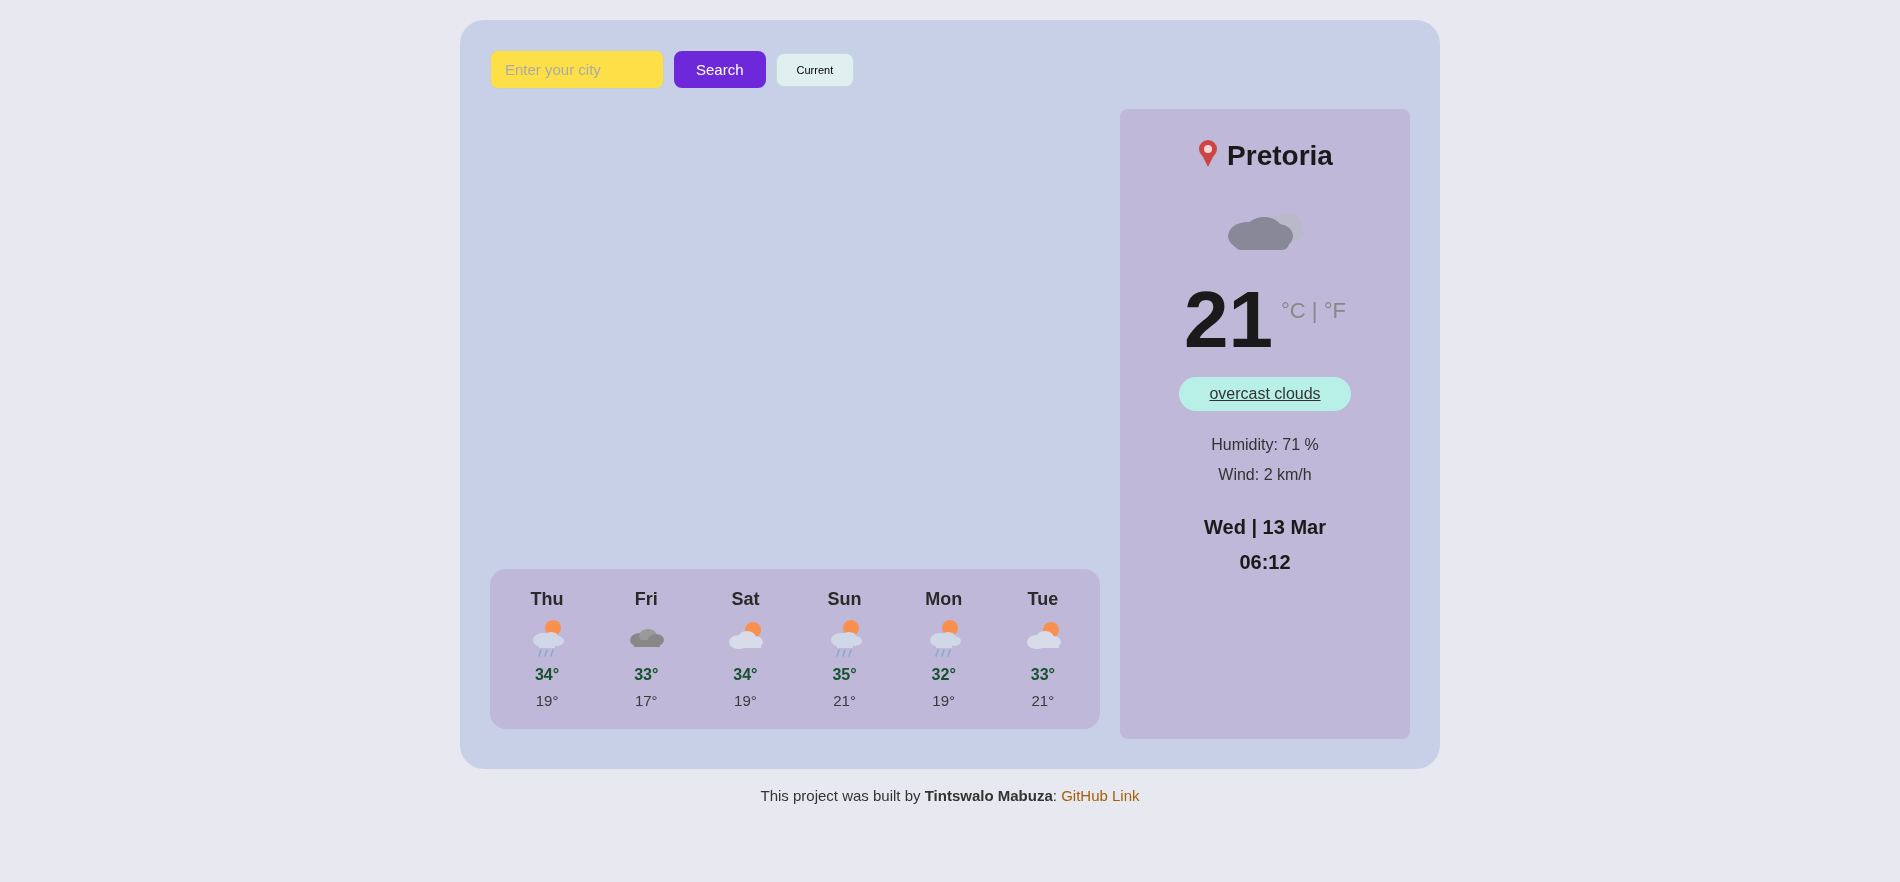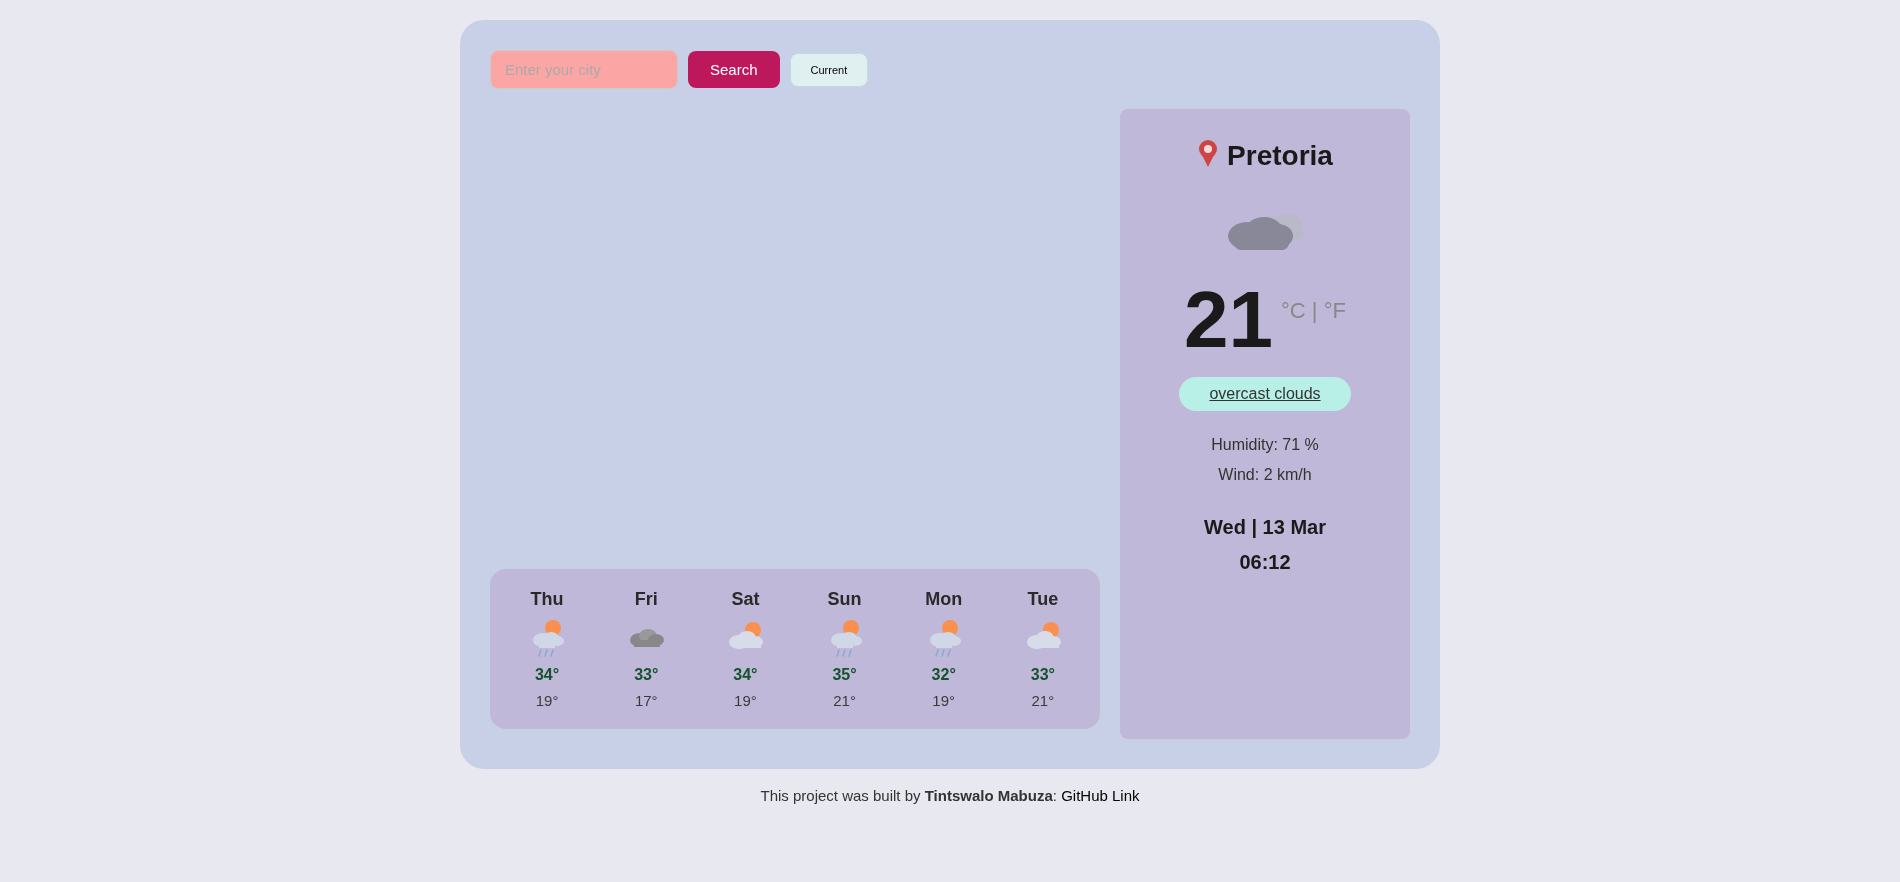--- a/index.html
+++ b/index.html
@@ -26,36 +26,36 @@
     }
 
     .top-bar {
       display: flex;
       align-items: center;
       gap: 10px;
       margin-bottom: 20px;
     }
 
     .search-input {
-      width: 188px;
+      width: 174px;
       padding: 10px 14px;
       border: 1.5px solid #ccc;
       border-radius: 8px;
       font-size: 15px;
-      background: #fca5a5;
+      background: #fde047;
       color: #555;
       outline: none;
     }
 
     .search-input::placeholder {
       color: #aaa;
     }
 
     .btn-search {
-      background: #be185d;
+      background: #6d28d9;
       color: #fff;
       border: none;
       border-radius: 8px;
       padding: 10px 22px;
       font-size: 15px;
       cursor: pointer;
       font-weight: 500;
     }
 
     .btn-current {
@@ -215,21 +215,21 @@
     }
 
     .footer {
       text-align: center;
       margin-top: 18px;
       font-size: 15px;
       color: #333;
     }
 
     .footer a {
-      color: #000000;
+      color: #a16207;
       text-decoration: none;
       margin-top: 9px;
     }
 
     .footer strong {
       color: #333;
       font-weight: 700;
     }
 
     .forecast-icon-wrap {

